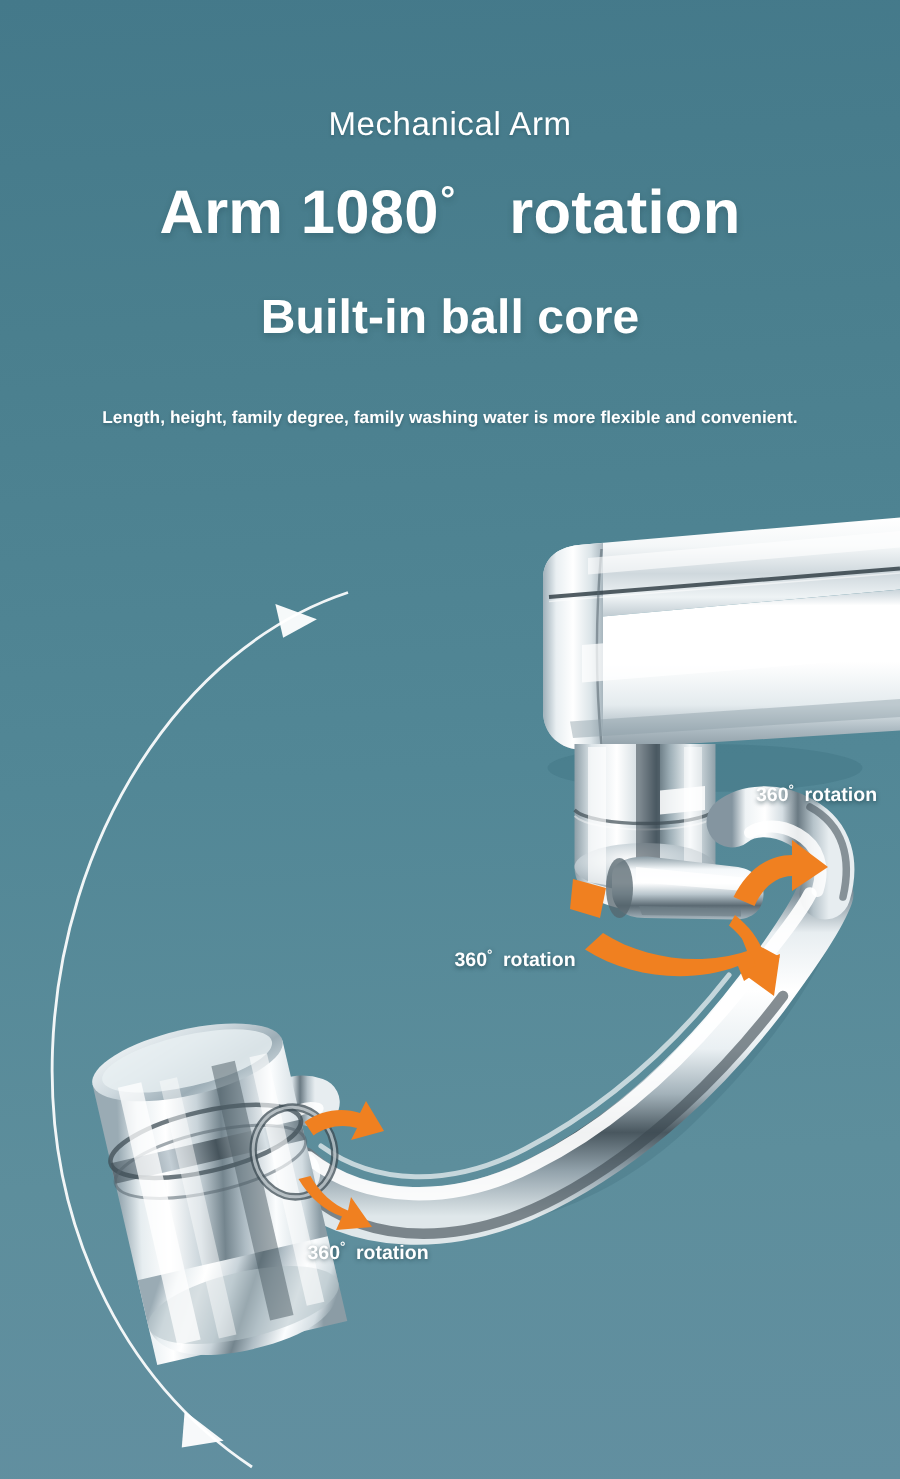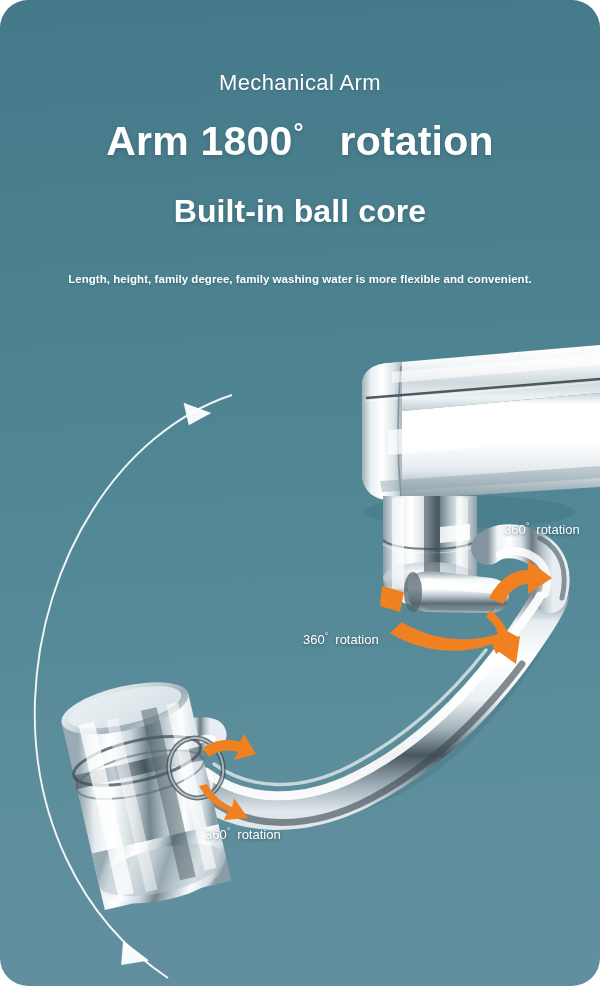--- a/index.html
+++ b/index.html
@@ -7,21 +7,20 @@
   html, body {
     width:600px; height:986px;
     font-family:"Liberation Sans", sans-serif;
     overflow:hidden;
   }
   #poster {
     position:relative;
     width:600px; height:986px;
     background:linear-gradient(177deg,#44798A 0%,#4A7F8E 22%,#528796 52%,#5D8E9C 78%,#628FA0 100%);
     overflow:hidden;
-    border-radius:28px;
   }
 
   
   .txt { position:absolute; left:0; width:100%; text-align:center; color:#fff; }
   #eyebrow {
     top:70px; font-size:22px; font-weight:300; letter-spacing:.4px;
     text-shadow:0 1px 2px rgba(20,50,60,.25);
   }
   #headline {
     top:118px; font-size:41px; font-weight:bold; letter-spacing:.2px;
@@ -34,21 +33,21 @@
     top:193px; font-size:32px; font-weight:bold; letter-spacing:.1px;
     text-shadow:0 2px 4px rgba(20,50,60,.25);
   }
   #tagline {
     top:273px; font-size:11.5px; font-weight:bold; letter-spacing:.05px;
     text-shadow:0 1px 2px rgba(20,50,60,.3);
   }
 
   
   .callout {
-    position:absolute; color:#fff; font-size:13px; font-weight:normal;
+    position:absolute; color:#fff; font-size:13px; font-weight:bold;
     white-space:pre; text-shadow:0 1px 3px rgba(15,45,55,.55);
     pointer-events:none;
     text-align:right;
   }
   .callout .deg { font-size:9px; vertical-align:5px; }
   .callout .gap { display:inline-block; width:7px; }
   #callout-top    { left:504px; top:521px; }
   #callout-mid    { left:303px; top:631px; }
   #callout-bottom { left:205px; top:826px; }
 
@@ -277,21 +276,21 @@
       <path d="M 203,748 C 214,740 228,738 240,742 L 244,734 L 256,754 L 234,760 L 238,752
                C 228,749 217,751 209,757 Z"></path>
 
       <path d="M 199,786 C 206,798 216,807 228,811 L 224,820 L 248,818 L 234,798 L 232,807
                C 222,803 213,795 207,784 Z"></path>
     </g>
   </svg>
 
   <div class="txt" id="eyebrow">Mechanical Arm</div>
 
-  <div class="txt" id="headline"><span>Arm 1800</span><span class="deg">°</span><span>&nbsp;&nbsp;&nbsp;</span><span>rotation</span></div>
+  <div class="txt" id="headline"><span>Arm 1080</span><span class="deg">°</span><span>&nbsp;&nbsp;&nbsp;</span><span>rotation</span></div>
 
   <div class="txt" id="tagline">Length, height, family degree, family washing water is more flexible and convenient.</div>
 
   <div class="txt" id="subhead">Built-in ball core</div>
 
   <div class="callout" id="callout-top"><span>360</span><span class="deg">°</span><span class="gap"></span><span>rotation</span></div>
 
   <div class="callout" id="callout-mid"><span>360</span><span class="deg">°</span><span class="gap"></span><span>rotation</span></div>
 
   <div class="callout" id="callout-bottom"><span>360</span><span class="deg">°</span><span class="gap"></span><span>rotation</span></div>

